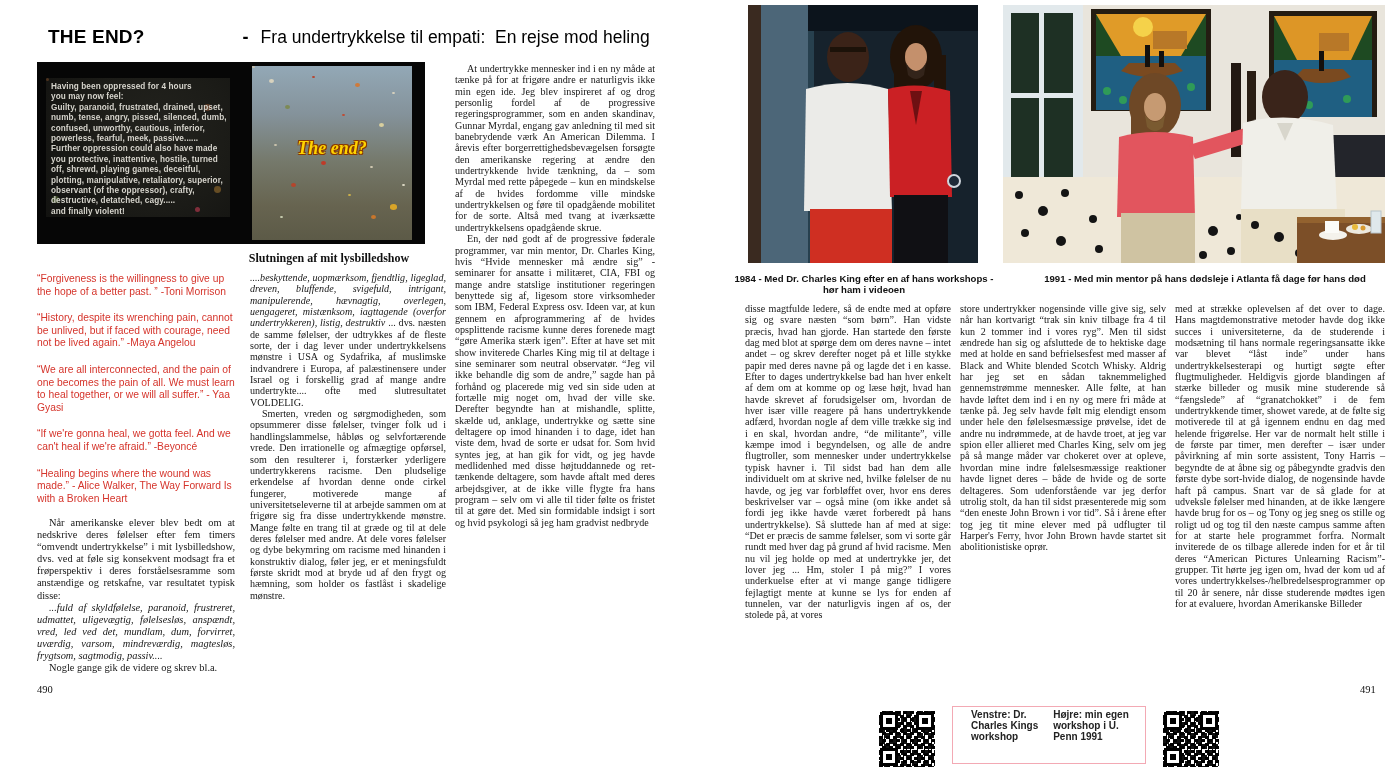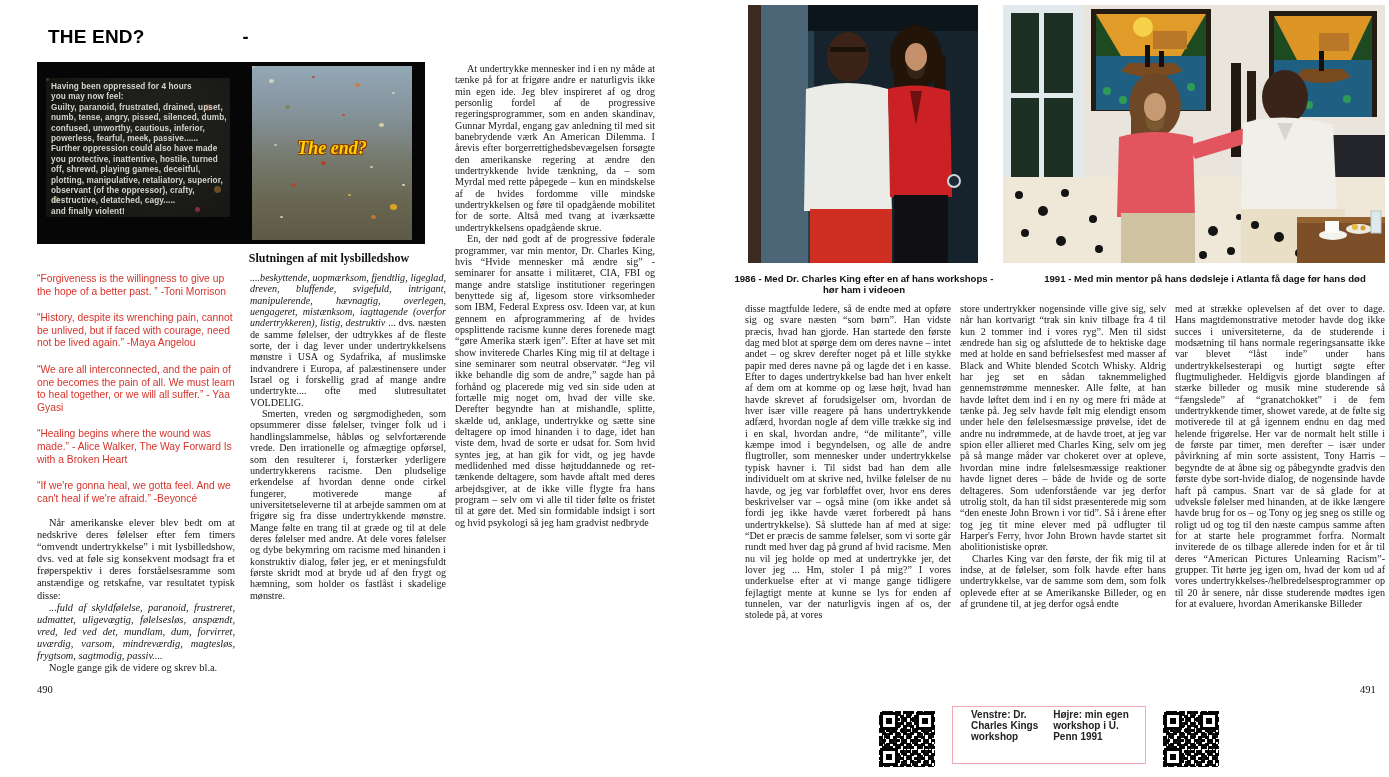--- a/index.html
+++ b/index.html
@@ -71,20 +71,21 @@
   .pnR{left:1360px;top:684px;}
 </style>
 </head>
 <body>
 
 <div class="spread">
 
   <div class="hdr">
     <span class="t">THE END?</span>
     <span class="d">-</span>
+    <span class="s">Fra undertrykkelse til empati:  En rejse mod heling</span>
   </div>
 
   <div class="slide">
     <div class="innerphoto">
       <div class="specks"></div>
       <div class="overlay">Having been oppressed for 4 hours
 you may now feel:
 Guilty, paranoid, frustrated, drained, upset,
 numb, tense, angry, pissed, silenced, dumb,
 confused, unworthy, cautious, inferior,
@@ -101,22 +102,22 @@
       <div class="petals"></div>
       <div class="endlbl">The end?</div>
     </div>
   </div>
   <div class="slidecap">Slutningen af mit lysbilledshow</div>
 
   <div class="quotes">
     <p>“Forgiveness is the willingness to give up the hope of a better past. ”  -Toni Morrison</p>
     <p>“History, despite its wrenching pain, cannot be unlived, but if faced with courage, need not be lived again.”  -Maya Angelou</p>
     <p>“We are all interconnected, and the pain of one becomes the pain of all. We must learn to heal together, or we will all suffer.” - Yaa Gyasi</p>
+    <p>“If we're gonna heal, we gotta feel. And we can't heal if we're afraid.” -Beyoncé</p>
     <p>“Healing begins where the wound was made.” - Alice Walker, The Way Forward Is with a Broken Heart</p>
-    <p>“If we're gonna heal, we gotta feel. And we can't heal if we're afraid.” -Beyoncé</p>
   </div>
 
   <div class="col lc1">
     <p>Når amerikanske elever blev bedt om at nedskrive deres følelser efter fem timers “omvendt undertrykkelse” i mit lysbilledshow, dvs. ved at føle sig konsekvent modsagt fra et frøperspektiv i deres forståelsesramme som anstændige og retskafne, var resultatet typisk disse:</p>
     <p class="it">...fuld af skyldfølelse, paranoid, frustreret, udmattet, uligevægtig, følelsesløs, anspændt, vred, led ved det, mundlam, dum, forvirret, uværdig, varsom, mindreværdig, magtesløs, frygtsom, sagtmodig, passiv....</p>
     <p>Nogle gange gik de videre og skrev bl.a.</p>
   </div>
 
   <div class="col lc2">
     <p class="ni"><span class="it">....beskyttende, uopmærksom, fjendtlig, ligeglad, dreven, bluffende, svigefuld, intrigant, manipulerende, hævnagtig, overlegen, uengageret, mistænksom, iagttagende (overfor undertrykkeren), listig, destruktiv</span><span> ... dvs. næsten de samme følelser, der udtrykkes af de fleste sorte, der i dag lever under undertrykkelsens mønstre i USA og Sydafrika, af muslimske indvandrere i Europa, af palæstinensere under Israel og i forskellig grad af mange andre undertrykte.... ofte med slutresultatet VOLDELIG.</span></p>
@@ -231,29 +232,28 @@
       <rect x="294" y="212" width="88" height="6" fill="#93622f"></rect>
       <ellipse cx="330" cy="230" rx="14" ry="5" fill="#f4f2ec"></ellipse>
       <rect x="322" y="216" width="14" height="12" fill="#fbfbf8"></rect>
       <ellipse cx="356" cy="224" rx="13" ry="5" fill="#ece9df"></ellipse>
       <circle cx="352" cy="222" r="3" fill="#e8b93a"></circle>
         <circle cx="360" cy="223" r="2.5" fill="#d89a30"></circle>
       <rect x="368" y="206" width="10" height="22" fill="#dfe8ec" stroke="#b8c4ca" stroke-width="1"></rect>
     </svg>
   </div>
 
-  <div class="pcap1">1986 - Med Dr. Charles King efter en af hans workshops - hør ham i videoen</div>
+  <div class="pcap1">1984 - Med Dr. Charles King efter en af hans workshops - hør ham i videoen</div>
   <div class="pcap2">1991 - Med min mentor på hans dødsleje i Atlanta få dage før hans død</div>
 
   <div class="col rc1">
     <p class="ni">disse magtfulde ledere, så de endte med at opføre sig og svare næsten “som børn”. Han vidste præcis, hvad han gjorde. Han startede den første dag med blot at spørge dem om deres navne – intet andet – og skrev derefter noget på et lille stykke papir med deres navne på og lagde det i en kasse. Efter to dages undertrykkelse bad han hver enkelt af dem om at komme op og læse højt, hvad han havde skrevet af forudsigelser om, hvordan de hver især ville reagere på hans undertrykkende adfærd, hvordan nogle af dem ville trække sig ind i en skal, hvordan andre, “de militante”, ville kæmpe imod i begyndelsen, og alle de andre flugtroller, som mennesker under undertrykkelse typisk havner i. Til sidst bad han dem alle individuelt om at skrive ned, hvilke følelser de nu havde, og jeg var forbløffet over, hvor ens deres beskrivelser var – også mine (om ikke andet så fordi jeg ikke havde været forberedt på hans undertrykkelse). Så sluttede han af med at sige: “Det er præcis de samme følelser, som vi sorte går rundt med hver dag på grund af hvid racisme. Men nu vil jeg holde op med at undertrykke jer, det lover jeg ... Hm, stoler I på mig?” I vores underkuelse efter at vi mange gange tidligere fejlagtigt mente at kunne se lys for enden af tunnelen, var der naturligvis ingen af os, der stolede på, at vores</p>
   </div>
   <div class="col rc2">
     <p class="ni">store undertrykker nogensinde ville give sig, selv når han kortvarigt “trak sin kniv tilbage fra 4 til kun 2 tommer ind i vores ryg”. Men til sidst ændrede han sig og afsluttede de to hektiske dage med at holde en sand befrielsesfest med masser af Black and White blended Scotch Whisky. Aldrig har jeg set en sådan taknemmelighed gennemstrømme mennesker. Alle følte, at han havde løftet dem ind i en ny og mere fri måde at tænke på. Jeg selv havde følt mig elendigt ensom under hele den følelsesmæssige prøvelse, idet de andre nu indrømmede, at de havde troet, at jeg var spion eller allieret med Charles King, selv om jeg på så mange måder var chokeret over at opleve, hvordan mine indre følelsesmæssige reaktioner havde lignet deres – både de hvide og de sorte deltageres. Som udenforstående var jeg derfor utrolig stolt, da han til sidst præsenterede mig som “den eneste John Brown i vor tid”. Så i årene efter tog jeg tit mine elever med på udflugter til Harper's Ferry, hvor John Brown havde startet sit abolitionistiske oprør.</p>
-    <p>Charles King var den første, der fik mig til at indse, at de følelser, som folk havde efter hans undertrykkelse, var de samme som dem, som folk oplevede efter at se Amerikanske Billeder, og en af grundene til, at jeg derfor også endte</p>
   </div>
   <div class="col rc3">
     <p class="ni">med at strække oplevelsen af det over to dage. Hans magtdemonstrative metoder havde dog ikke succes i universiteterne, da de studerende i modsætning til hans normale regeringsansatte ikke var blevet “låst inde” under hans undertrykkelsesterapi og hurtigt søgte efter flugtmuligheder. Heldigvis gjorde blandingen af stærke billeder og musik mine studerende så “fængslede” af “granatchokket” i de fem undertrykkende timer, showet varede, at de følte sig motiverede til at gå igennem endnu en dag med helende frigørelse. Her var de normalt helt stille i de første par timer, men derefter – især under påvirkning af min sorte assistent, Tony Harris – begyndte de at åbne sig og påbegyndte gradvis den første dybe sort-hvide dialog, de nogensinde havde haft på campus. Snart var de så glade for at udveksle følelser med hinanden, at de ikke længere havde brug for os – og Tony og jeg sneg os stille og roligt ud og tog til den næste campus samme aften for at starte hele programmet forfra. Normalt inviterede de os tilbage allerede inden for et år til deres “American Pictures Unlearning Racism”-grupper. Tit hørte jeg igen om, hvad der kom ud af vores undertrykkelses-/helbredelsesprogrammer op til 20 år senere, når disse studerende mødtes igen for at evaluere, hvordan Amerikanske Billeder</p>
   </div>
 
   <div class="qr qr1">
       <b class="f1"></b>
       <b class="f2"></b>
       <b class="f3"></b>
     </div>

